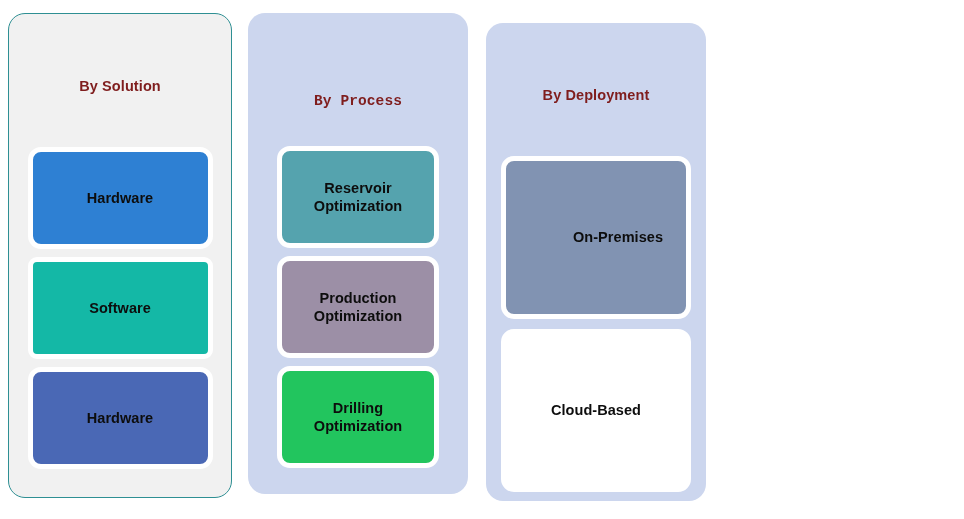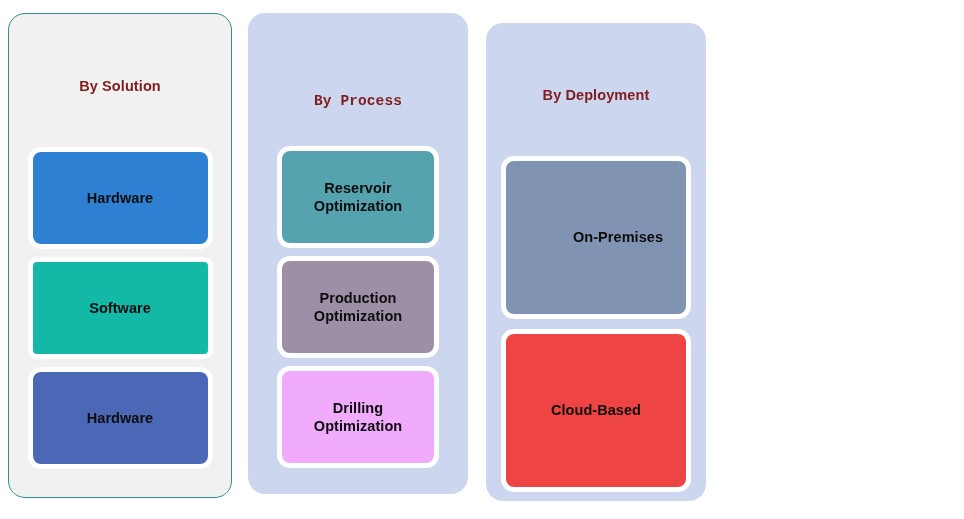--- a/index.html
+++ b/index.html
@@ -142,32 +142,32 @@
 
   <div class="column col-2" style="background-color: rgb(204, 214, 238);">
     <div class="col-title">By Process</div>
     <div class="items items-3">
       <div class="node node-c2" style="background-color: rgb(85, 163, 174);">
         <span class="node-label">Reservoir Optimization</span>
       </div>
       <div class="node node-c2" style="background-color: rgb(156, 143, 166);">
         <span class="node-label">Production Optimization</span>
       </div>
-      <div class="node node-c2" style="background-color: #f0abfc;">
+      <div class="node node-c2" style="background-color: #22c55e;">
         <span class="node-label">Drilling Optimization</span>
       </div>
     </div>
   </div>
 
   <div class="column col-3" style="background-color: rgb(204, 214, 238);">
     <div class="col-title">By Deployment</div>
     <div class="items items-2">
       <div class="node node-c34" style="background-color: rgb(129, 147, 178); padding-left: 44px;">
         <span class="node-label">On-Premises</span>
       </div>
-      <div class="node node-c34" style="background-color: #ef4444;">
+      <div class="node node-c34" style="background-color: #ffffff;">
         <span class="node-label">Cloud-Based</span>
       </div>
     </div>
   </div>
 
 
 </div>
 
 </body></html>

